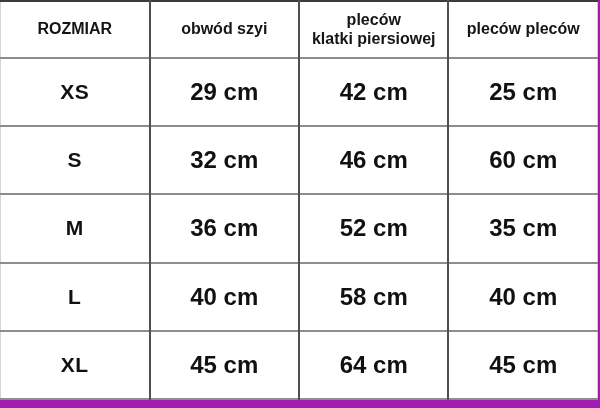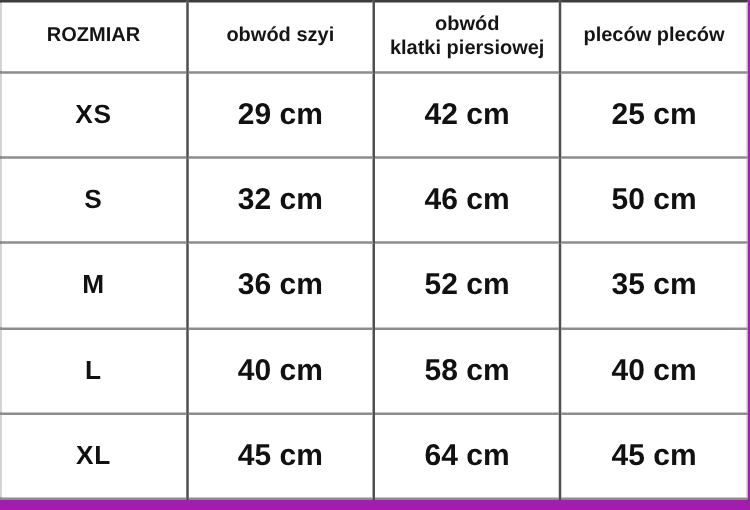--- a/index.html
+++ b/index.html
@@ -69,37 +69,37 @@
 </style>
 </head>
 <body>
 
 <div class="page">
   <table class="size-chart">
     <thead>
       <tr>
         <th>ROZMIAR</th>
         <th>obwód szyi</th>
-        <th>obwód
+        <th>pleców
 klatki piersiowej</th>
         <th>pleców pleców</th>
       </tr>
     </thead>
     <tbody>
       <tr>
         <td class="size-label">XS</td>
         <td class="value-cell">29 cm</td>
         <td class="value-cell">42 cm</td>
         <td class="value-cell">25 cm</td>
       </tr>
       <tr>
         <td class="size-label">S</td>
         <td class="value-cell">32 cm</td>
         <td class="value-cell">46 cm</td>
-        <td class="value-cell">50 cm</td>
+        <td class="value-cell">60 cm</td>
       </tr>
       <tr>
         <td class="size-label">M</td>
         <td class="value-cell">36 cm</td>
         <td class="value-cell">52 cm</td>
         <td class="value-cell">35 cm</td>
       </tr>
       <tr>
         <td class="size-label">L</td>
         <td class="value-cell">40 cm</td>

